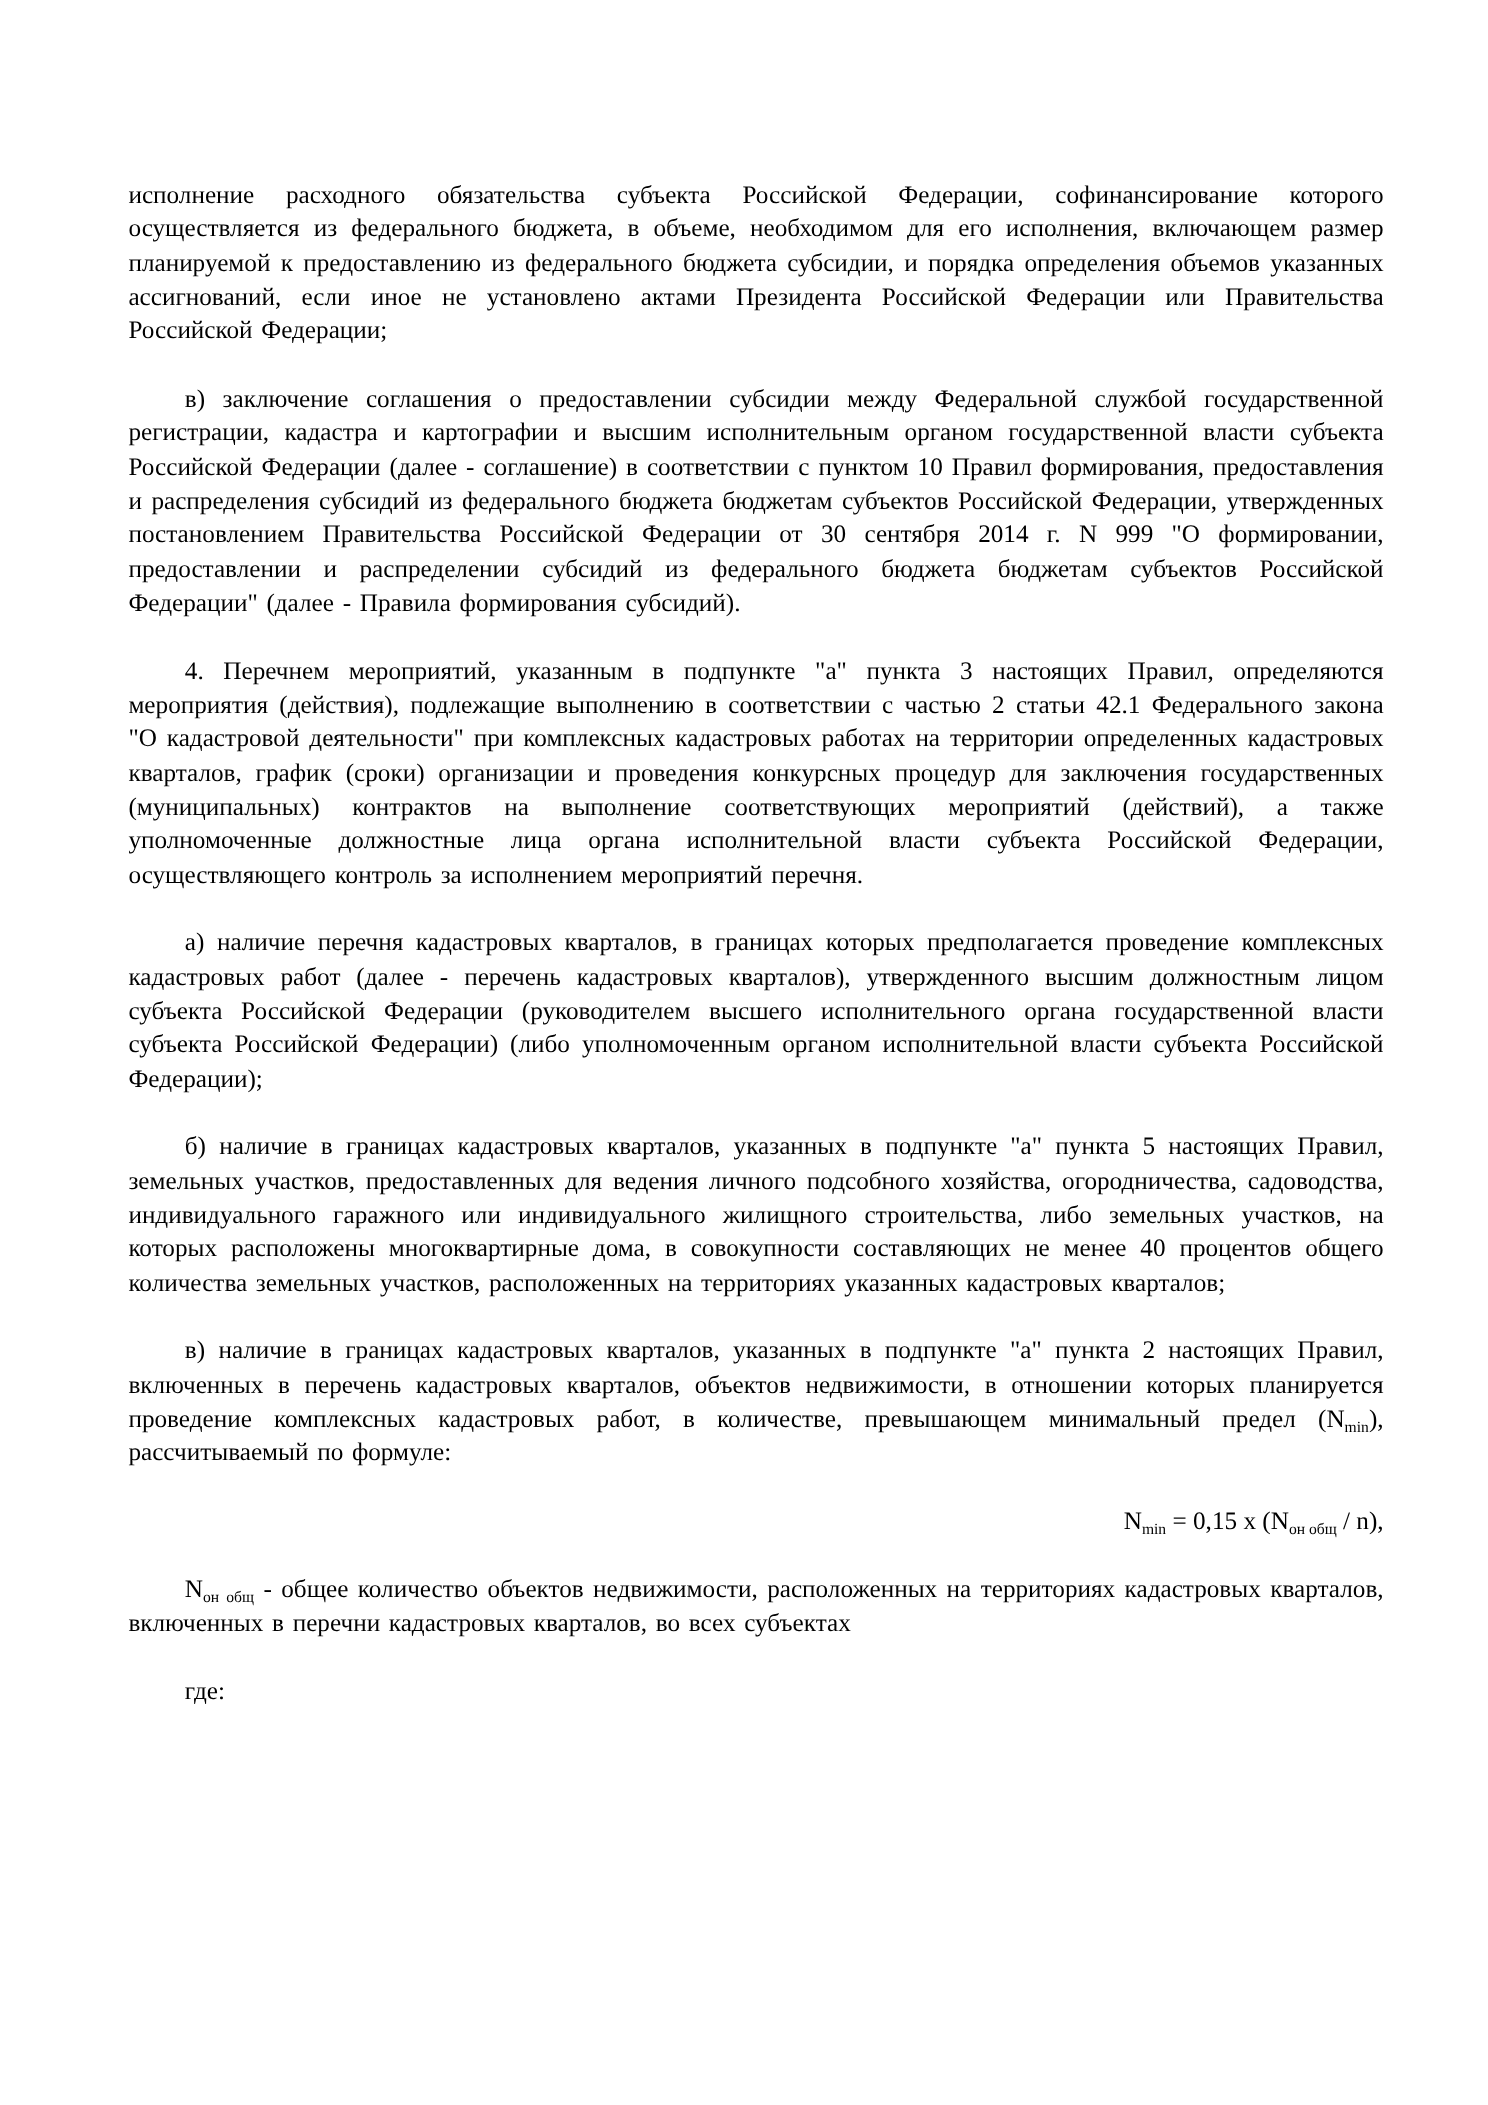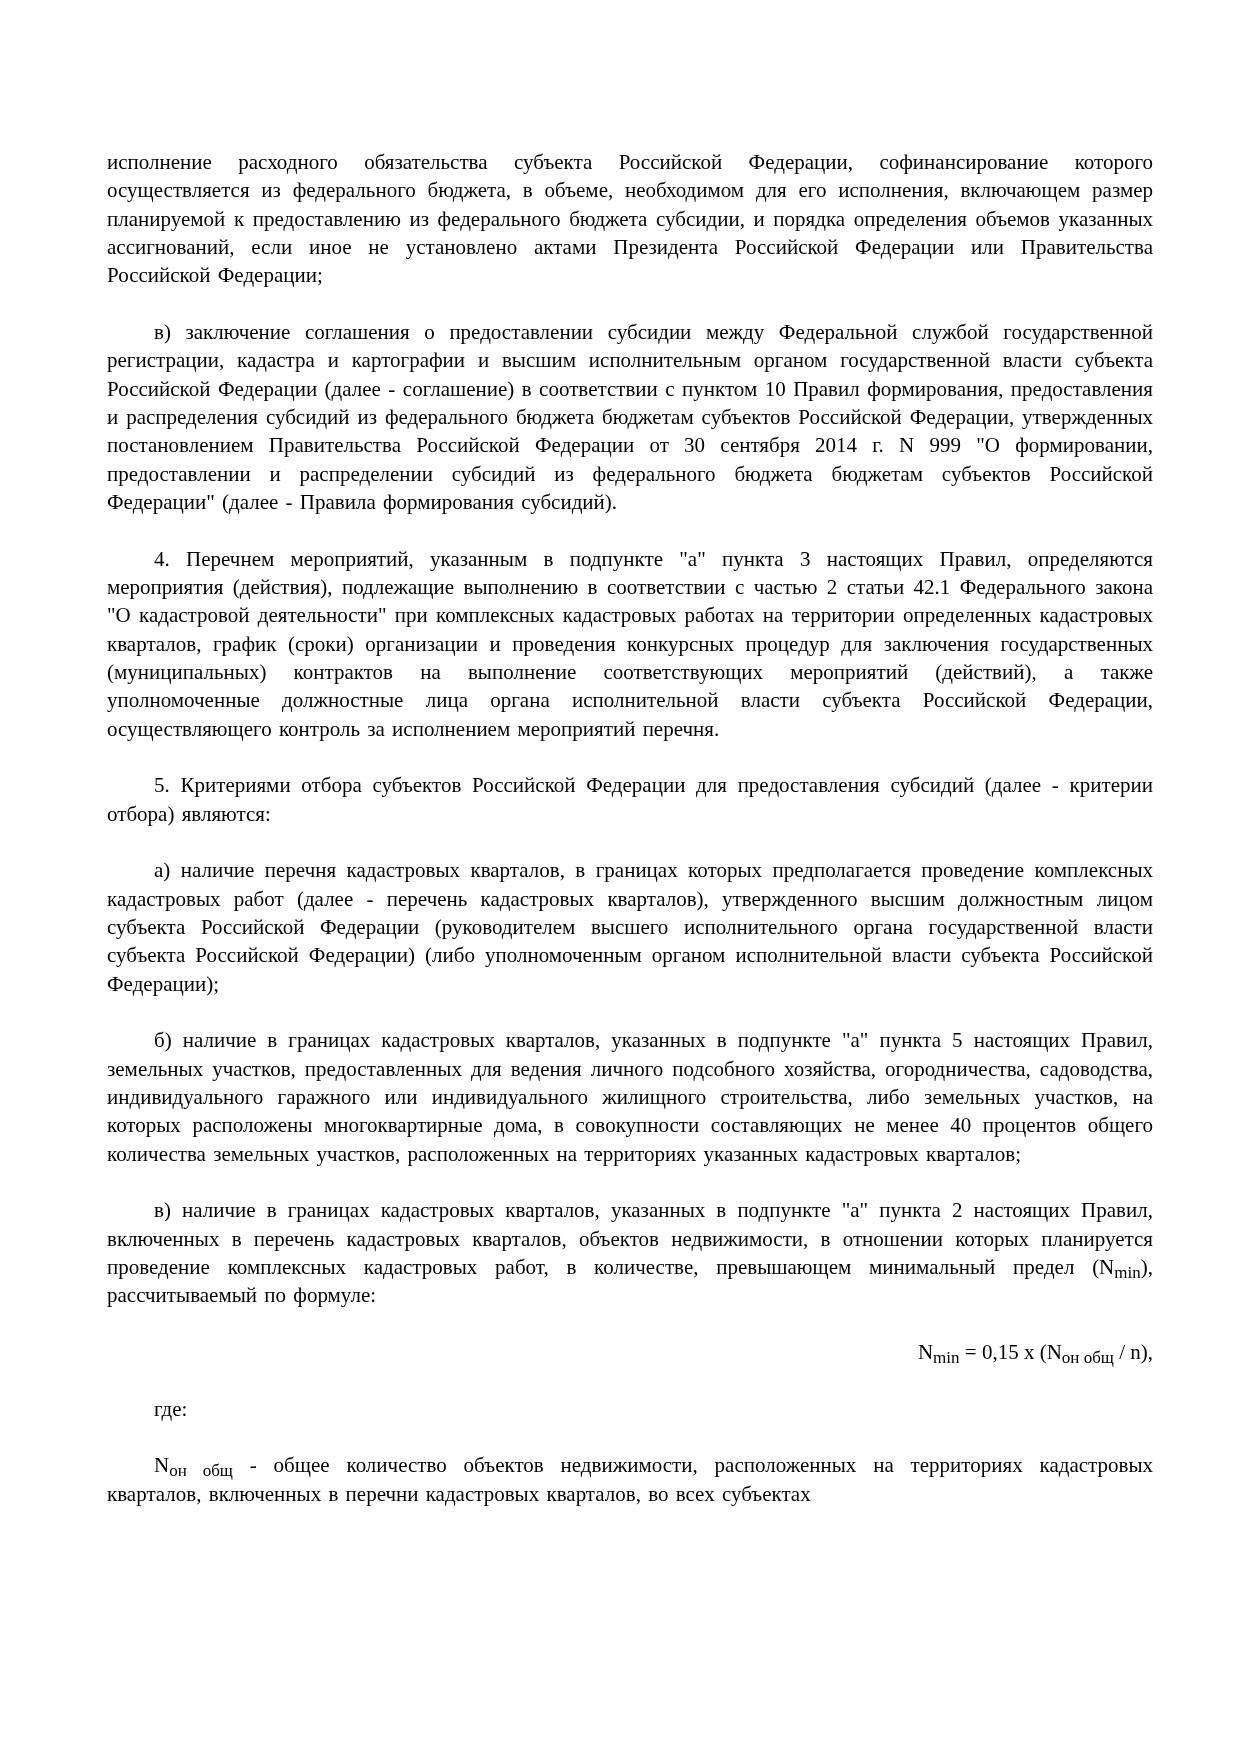--- a/index.html
+++ b/index.html
@@ -28,46 +28,45 @@
   }
   .para.no-indent {
     text-indent: 0;
   }
   .formula-line {
     margin: 0 0 28.3px 0;
     text-align: right;
     text-indent: 0;
   }
   sub {
-    font-size: 17px;
+    font-size: 13px;
     line-height: 0;
     vertical-align: baseline;
     position: relative;
     top: 4px;
     margin-top: 24px;
   }
 </style>
 </head>
 <body>
 
 <div class="page">
 
   <p class="para no-indent">исполнение расходного обязательства субъекта Российской Федерации, софинансирование которого осуществляется из федерального бюджета, в объеме, необходимом для его исполнения, включающем размер планируемой к предоставлению из федерального бюджета субсидии, и порядка определения объемов указанных ассигнований, если иное не установлено актами Президента Российской Федерации или Правительства Российской Федерации;</p>
 
   <p class="para">в) заключение соглашения о предоставлении субсидии между Федеральной службой государственной регистрации, кадастра и картографии и высшим исполнительным органом государственной власти субъекта Российской Федерации (далее - соглашение) в соответствии с пунктом 10 Правил формирования, предоставления и распределения субсидий из федерального бюджета бюджетам субъектов Российской Федерации, утвержденных постановлением Правительства Российской Федерации от 30 сентября 2014 г. N 999 "О формировании, предоставлении и распределении субсидий из федерального бюджета бюджетам субъектов Российской Федерации" (далее - Правила формирования субсидий).</p>
 
   <p class="para">4. Перечнем мероприятий, указанным в подпункте "а" пункта 3 настоящих Правил, определяются мероприятия (действия), подлежащие выполнению в соответствии с частью 2 статьи 42.1 Федерального закона "О кадастровой деятельности" при комплексных кадастровых работах на территории определенных кадастровых кварталов, график (сроки) организации и проведения конкурсных процедур для заключения государственных (муниципальных) контрактов на выполнение соответствующих мероприятий (действий), а также уполномоченные должностные лица органа исполнительной власти субъекта Российской Федерации, осуществляющего контроль за исполнением мероприятий перечня.</p>
 
-  <p class="para">5. Критериями отбора субъектов Российской Федерации для предоставления субсидий (далее - критерии отбора) являются:</p>
 
   <p class="para">а) наличие перечня кадастровых кварталов, в границах которых предполагается проведение комплексных кадастровых работ (далее - перечень кадастровых кварталов), утвержденного высшим должностным лицом субъекта Российской Федерации (руководителем высшего исполнительного органа государственной власти субъекта Российской Федерации) (либо уполномоченным органом исполнительной власти субъекта Российской Федерации);</p>
 
   <p class="para">б) наличие в границах кадастровых кварталов, указанных в подпункте "а" пункта 5 настоящих Правил, земельных участков, предоставленных для ведения личного подсобного хозяйства, огородничества, садоводства, индивидуального гаражного или индивидуального жилищного строительства, либо земельных участков, на которых расположены многоквартирные дома, в совокупности составляющих не менее 40 процентов общего количества земельных участков, расположенных на территориях указанных кадастровых кварталов;</p>
 
   <p class="para"><span>в) наличие в границах кадастровых кварталов, указанных в подпункте "а" пункта 2 настоящих Правил, включенных в перечень кадастровых кварталов, объектов недвижимости, в отношении которых планируется проведение комплексных кадастровых работ, в количестве, превышающем минимальный предел (N</span><sub>min</sub><span>), рассчитываемый по формуле:</span></p>
 
   <p class="formula-line"><span>N</span><sub>min</sub><span> = 0,15 x (N</span><sub>он общ</sub><span> / n),</span></p>
 
+  <p class="para"><span>N</span><sub>он общ</sub><span> - общее количество объектов недвижимости, расположенных на территориях кадастровых кварталов, включенных в перечни кадастровых кварталов, во всех субъектах</span></p>
+
   <p class="para">где:</p>
-
-  <p class="para"><span>N</span><sub>он общ</sub><span> - общее количество объектов недвижимости, расположенных на территориях кадастровых кварталов, включенных в перечни кадастровых кварталов, во всех субъектах</span></p>
 
 </div>
 
 </body></html>

